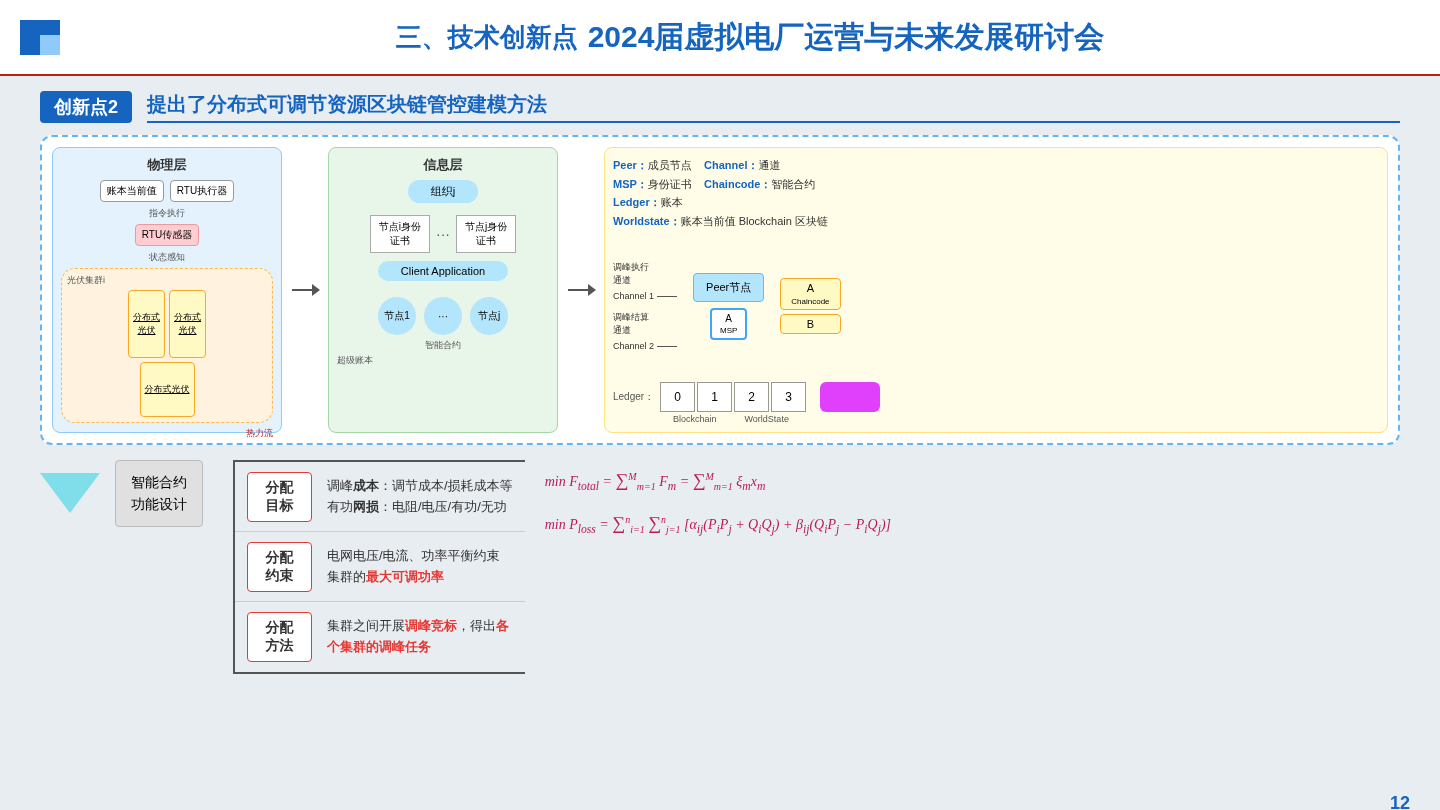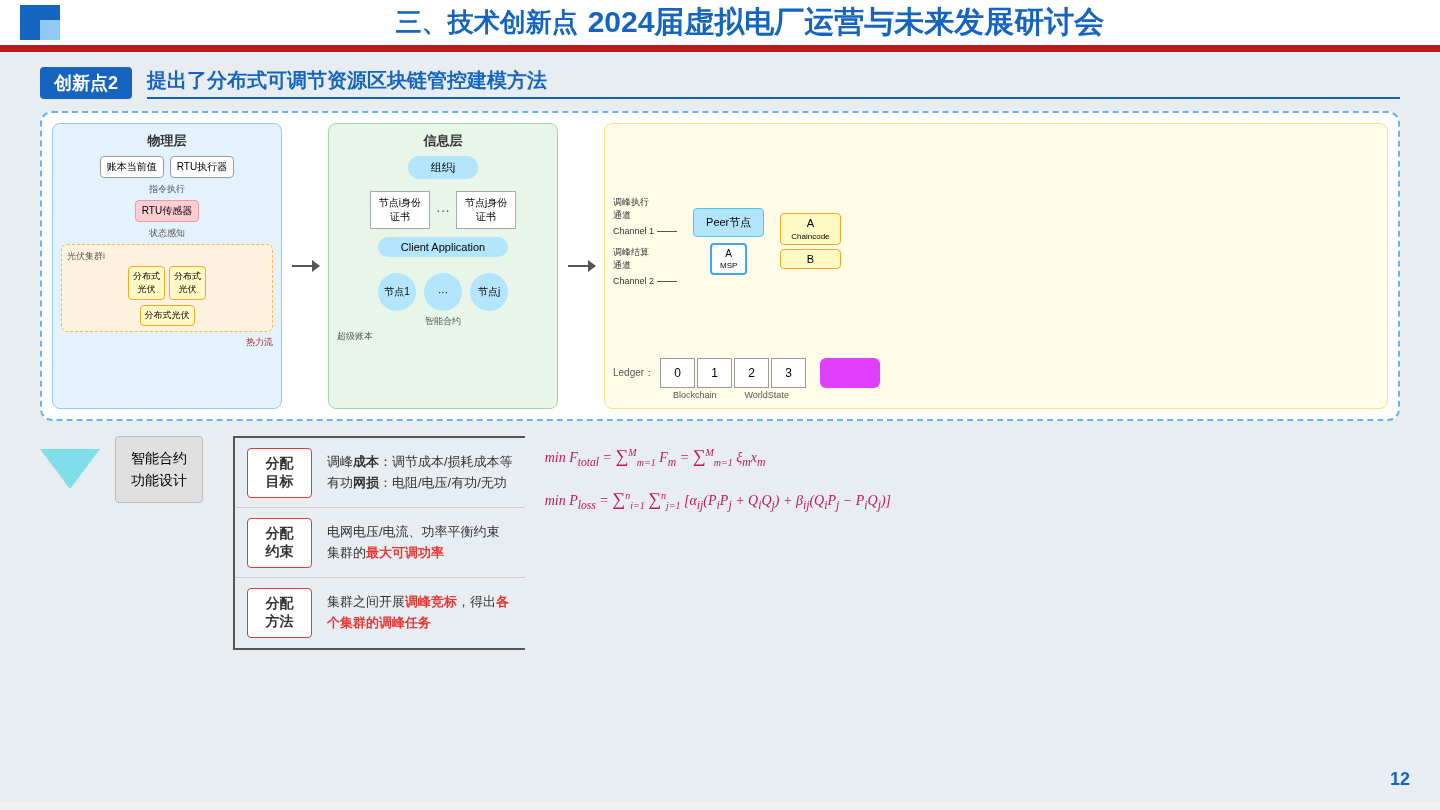--- a/index.html
+++ b/index.html
@@ -11,22 +11,22 @@
       overflow: hidden;
       position: relative;
     }
 
     
     .header {
       background: white;
       display: flex;
       align-items: center;
       padding: 8px 20px;
-      height: 52px;
-      border-bottom: 7px solid #b91c1c;
+      height: 76px;
+      border-bottom: 2px solid #b91c1c;
     }
     .header-logo {
       width: 40px;
       height: 35px;
       background: #1565c0;
       margin-right: 20px;
       display: flex;
       align-items: center;
       justify-content: center;
       position: relative;
@@ -147,41 +147,42 @@
     }
     .phys-arrow-label {
       font-size: 9px;
       color: #555;
       text-align: center;
       margin: 2px 0;
     }
     .phys-cluster-area {
       background: #fff3e0;
       border: 1px dashed #ffb74d;
-      border-radius: 6px;
+      border-radius: 14px;
       padding: 5px;
       margin-top: 4px;
     }
     .phys-cluster-label {
       font-size: 9px;
       color: #555;
       margin-bottom: 3px;
     }
     .phys-cloud-row {
       display: flex;
       gap: 4px;
       justify-content: center;
     }
     .cloud-box {
       background: #fff9c4;
       border: 1px solid #f9a825;
       border-radius: 4px;
       font-size: 9px;
-      padding: 3px 4px;
-      text-align: center;
+      padding: 20px 4px;
+      text-align: center;
+      text-decoration: underline;
     }
     .heat-flow {
       font-size: 9px;
       color: #b71c1c;
       text-align: right;
       margin-top: 4px;
     }
 
     
     .info-layer {
@@ -571,20 +572,28 @@
     </div>
 
     <div class="layer-arrow">
       <svg width="30" height="40" viewBox="0 0 30 40">
         <line x1="2" y1="20" x2="22" y2="20" stroke="#555" stroke-width="2"></line>
         <polygon points="22,14 30,20 22,26" fill="#555"></polygon>
       </svg>
     </div>
 
     <div class="blockchain-layer">
+      <div class="bc-info-text">
+        <span class="label">Peer：</span>成员节点&nbsp;&nbsp;&nbsp;
+        <span class="label">Channel：</span>通道<br>
+        <span class="label">MSP：</span>身份证书&nbsp;&nbsp;&nbsp;
+        <span class="label">Chaincode：</span>智能合约<br>
+        <span class="label">Ledger：</span>账本<br>
+        <span class="label">Worldstate：</span>账本当前值 Blockchain 区块链
+      </div>
       <div class="bc-diagram-area">
 
         <div class="bc-left">
           <div style="font-size:9px;color:#333;white-space:nowrap;">调峰执行<br>通道</div>
           <div style="display:flex;align-items:center;gap:3px;margin-bottom:6px;">
             <span style="font-size:9px;">Channel 1</span>
             <div style="height:1px;width:20px;background:#555;"></div>
           </div>
           <div style="font-size:9px;color:#333;white-space:nowrap;">调峰结算<br>通道</div>
           <div style="display:flex;align-items:center;gap:3px;">

